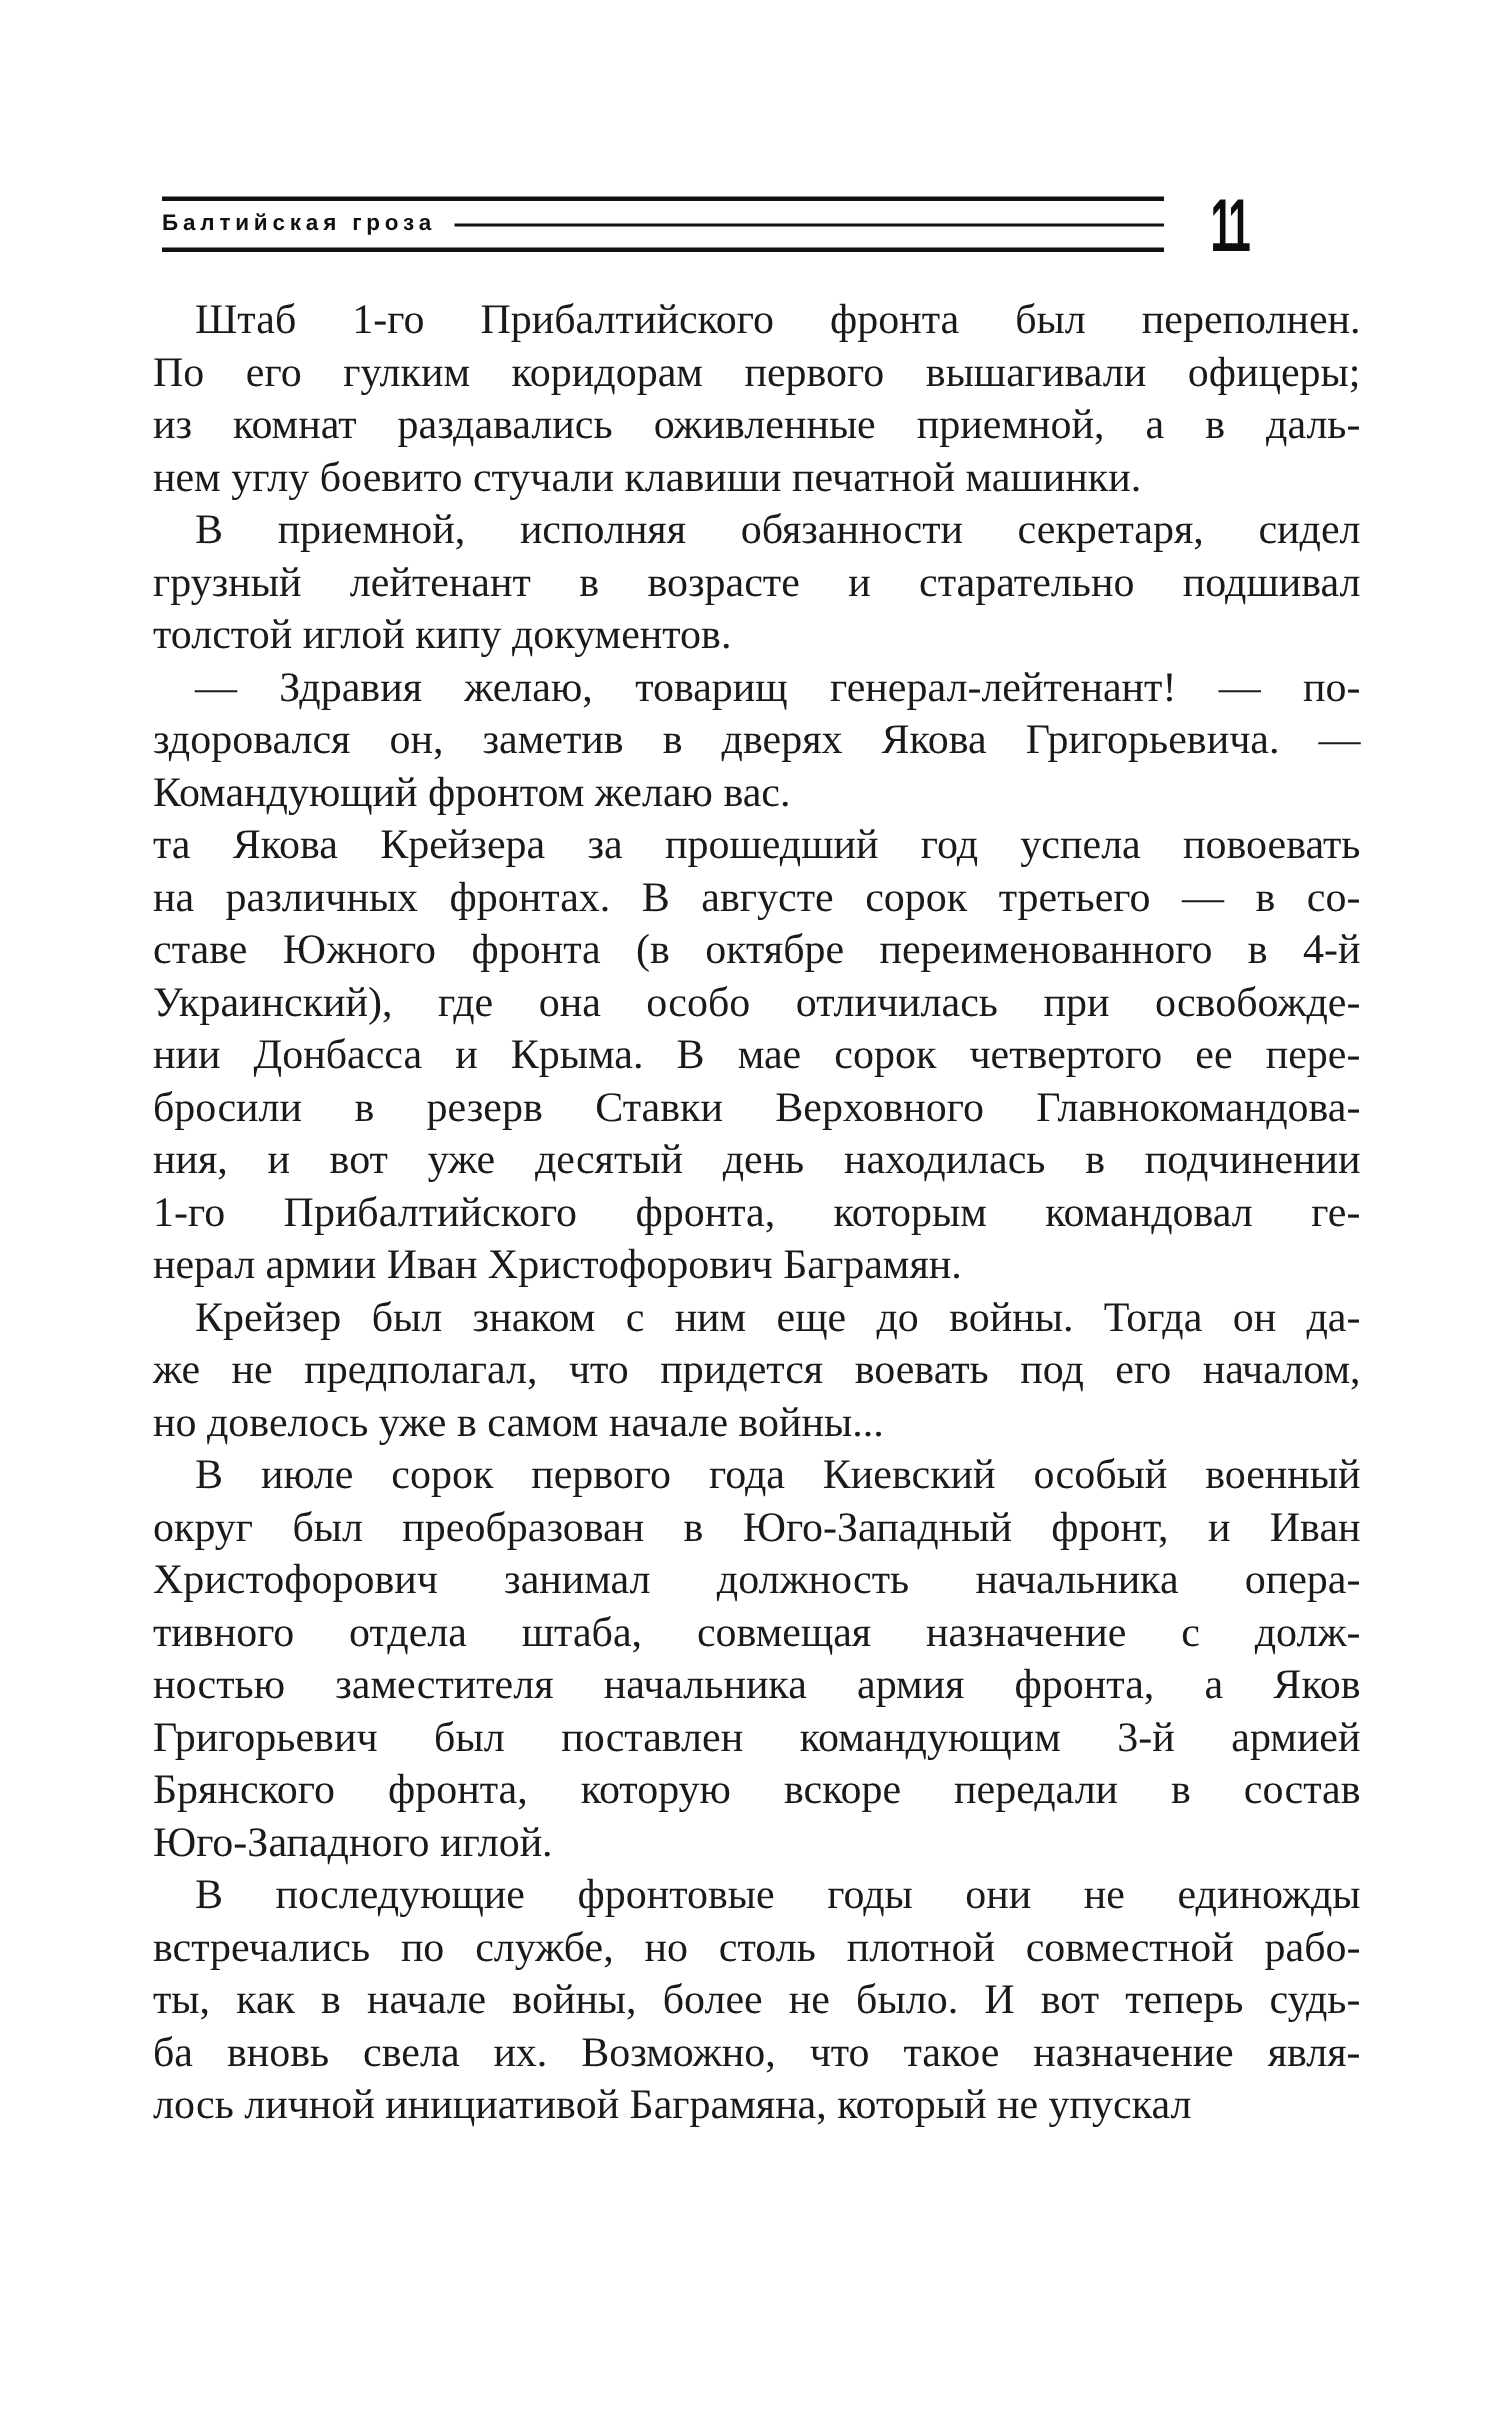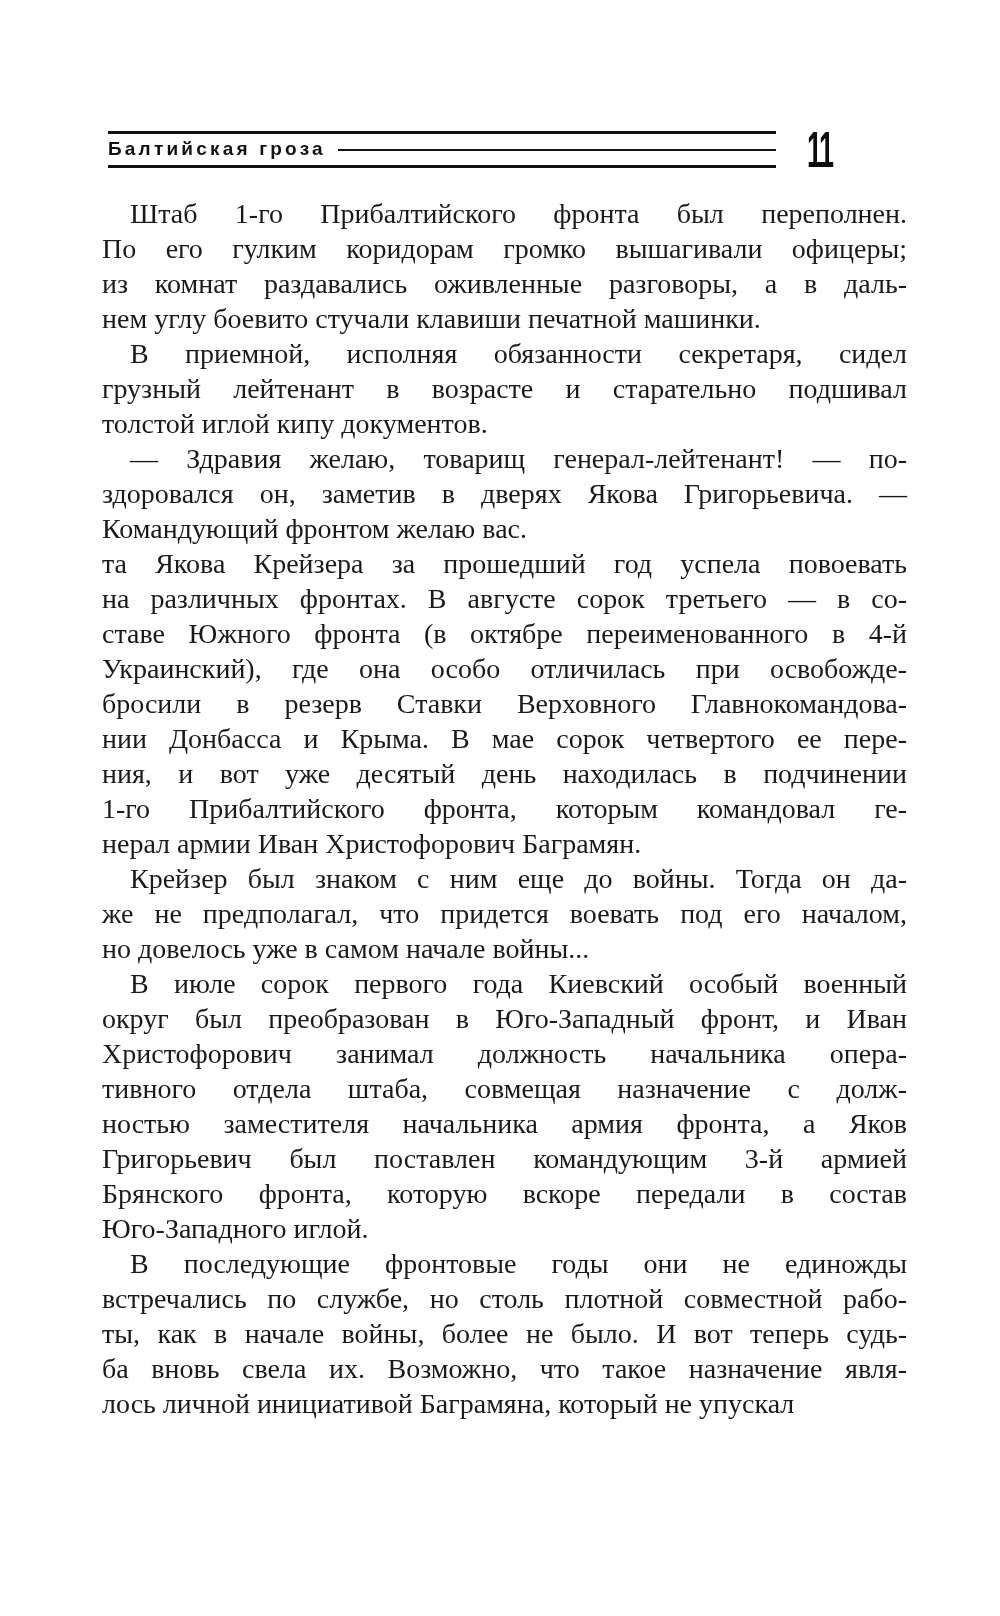--- a/index.html
+++ b/index.html
@@ -28,21 +28,21 @@
     align-items: center;
   }
   .head-row {
     display: flex;
     align-items: center;
     width: 100%;
   }
   .running-title {
     font-family: "Liberation Sans", "DejaVu Sans", sans-serif;
     font-weight: 700;
-    font-size: 19px;
+    font-size: 15px;
     letter-spacing: 3.2px;
     white-space: nowrap;
     color: var(--rule-color, #111);
     transform: translateY(-1px);
   }
   .mid-rule {
     flex: 1;
     height: 2.5px;
     background: var(--rule-color, #111);
     margin-left: 12px;
@@ -92,41 +92,41 @@
       <span class="running-title">Балтийская гроза</span>
       <span class="mid-rule"></span>
     </div>
   </header>
 
   <div class="pageno">11</div>
 
   <main class="text-block" id="text-block">
       <p class="para">
         <span class="line first">Штаб 1-го Прибалтийского фронта был переполнен.</span>
-        <span class="line">По его гулким коридорам громко вышагивали офицеры;</span>
-        <span class="line">из комнат раздавались оживленные разговоры, а в даль-</span>
+        <span class="line">По его гулким коридорам первого вышагивали офицеры;</span>
+        <span class="line">из комнат раздавались оживленные приемной, а в даль-</span>
         <span class="line last">нем углу боевито стучали клавиши печатной машинки.</span>
       </p>
       <p class="para">
         <span class="line first">В приемной, исполняя обязанности секретаря, сидел</span>
         <span class="line">грузный лейтенант в возрасте и старательно подшивал</span>
         <span class="line last">толстой иглой кипу документов.</span>
       </p>
       <p class="para">
         <span class="line first">—  Здравия желаю, товарищ генерал-лейтенант! — по-</span>
         <span class="line">здоровался он, заметив в дверях Якова Григорьевича. —</span>
         <span class="line last">Командующий фронтом желаю вас.</span>
       </p>
       <p class="para">
         <span class="line">та Якова Крейзера за прошедший год успела повоевать</span>
         <span class="line">на различных фронтах. В августе сорок третьего — в со-</span>
         <span class="line">ставе Южного фронта (в октябре переименованного в 4-й</span>
         <span class="line">Украинский), где она особо отличилась при освобожде-</span>
+        <span class="line">нии Донбасса и Крыма. В мае сорок четвертого ее пере-</span>
         <span class="line">бросили в резерв Ставки Верховного Главнокомандова-</span>
-        <span class="line">нии Донбасса и Крыма. В мае сорок четвертого ее пере-</span>
         <span class="line">ния, и вот уже десятый день находилась в подчинении</span>
         <span class="line">1-го Прибалтийского фронта, которым командовал ге-</span>
         <span class="line last">нерал армии Иван Христофорович Баграмян.</span>
       </p>
       <p class="para">
         <span class="line first">Крейзер был знаком с ним еще до войны. Тогда он да-</span>
         <span class="line">же не предполагал, что придется воевать под его началом,</span>
         <span class="line last">но довелось уже в самом начале войны...</span>
       </p>
       <p class="para">

